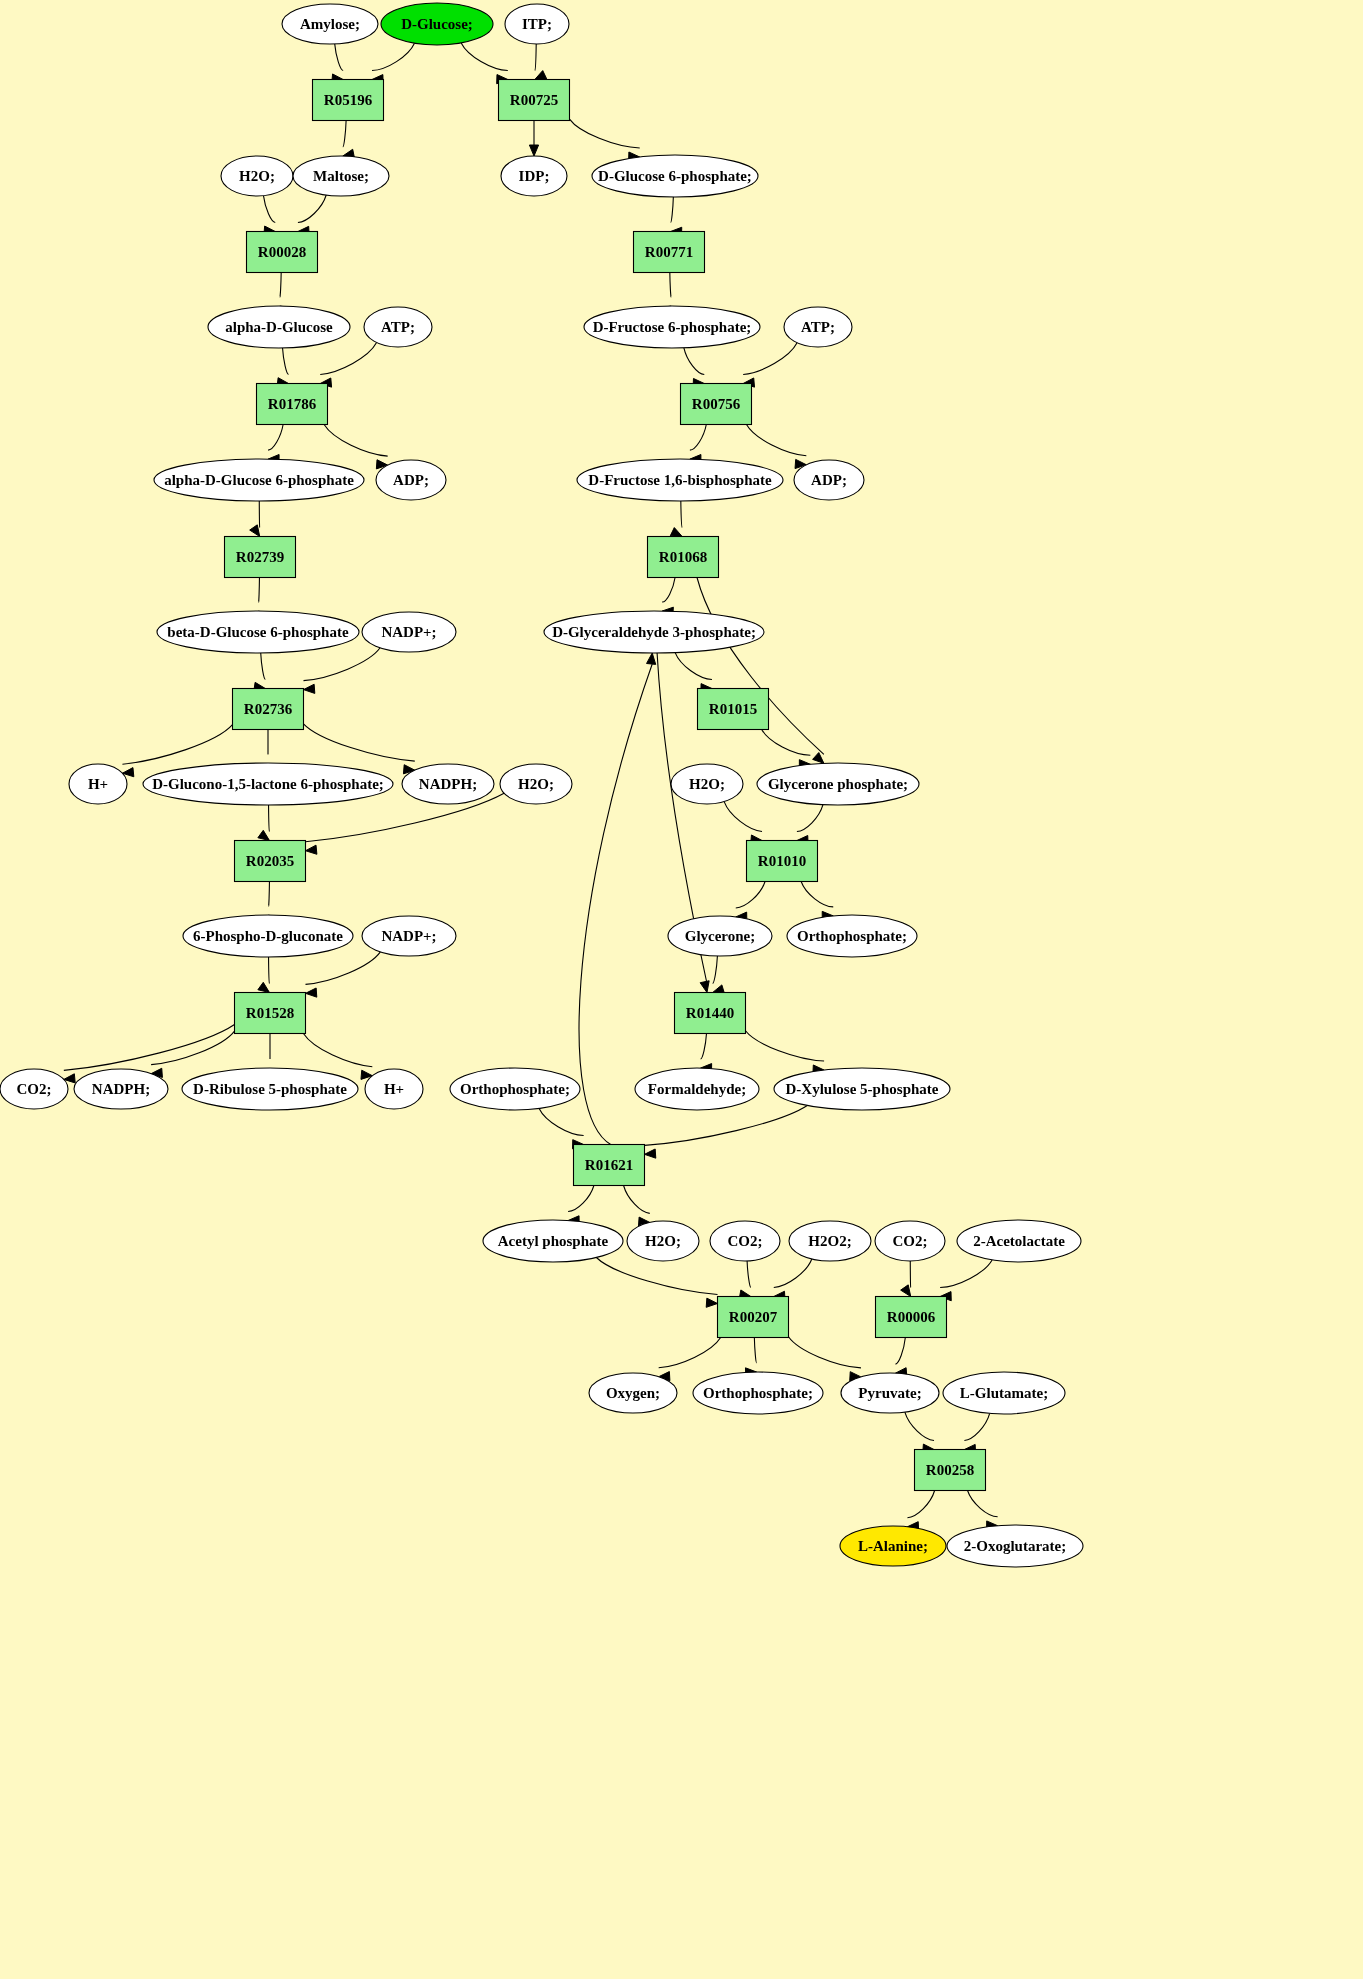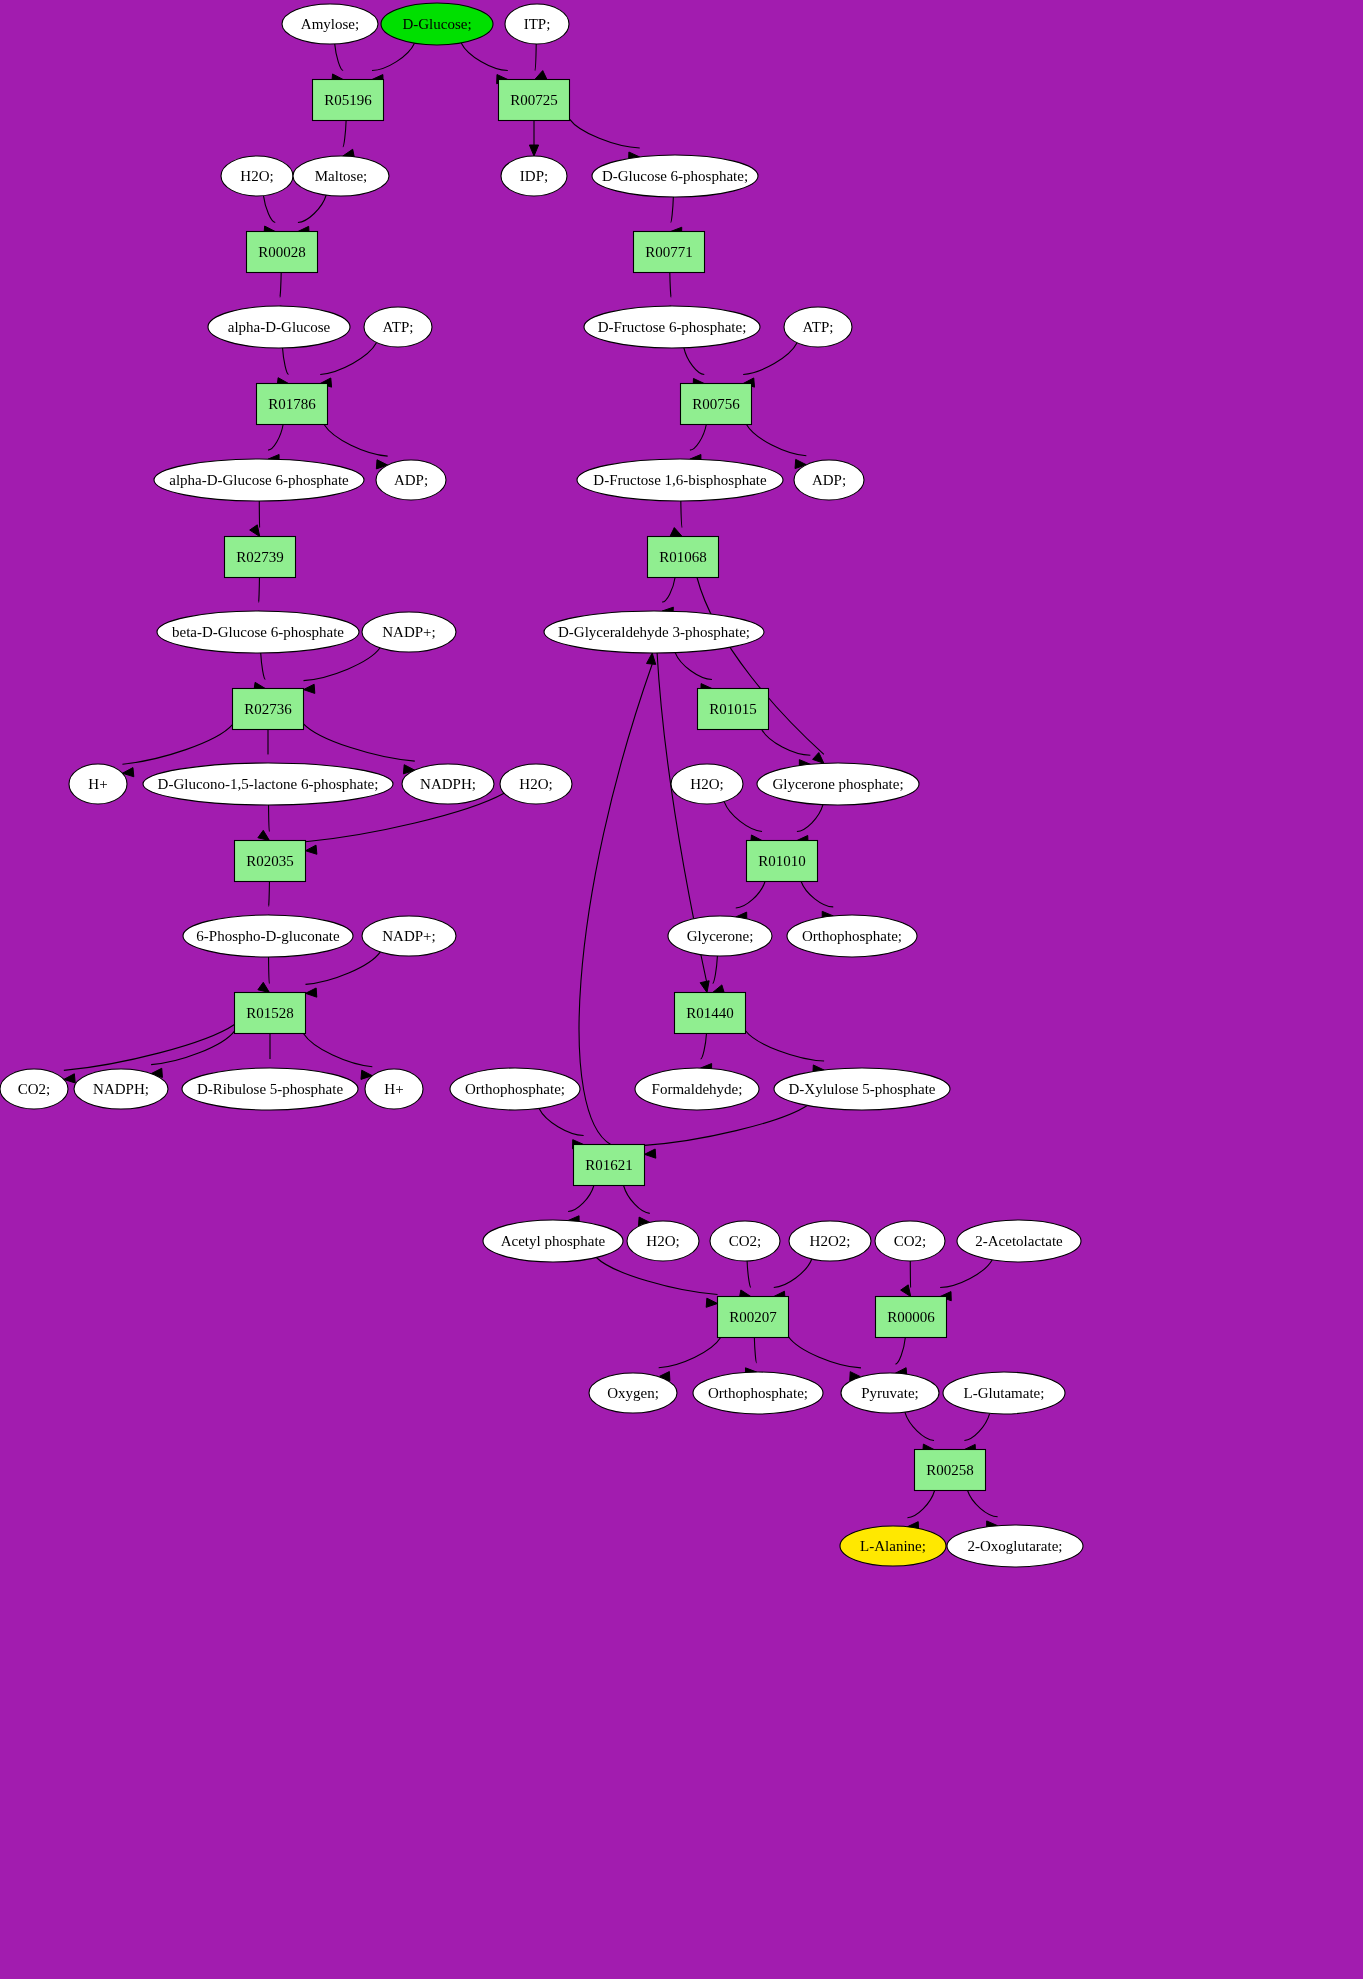--- a/index.html
+++ b/index.html
@@ -1,17 +1,17 @@
 <!DOCTYPE html>
 <html><head>
 <meta charset="utf-8">
 <style>
   html,body{margin:0;padding:0;background:#ffffff;}
   body{width:1363px;height:1979px;overflow:hidden;font-family:"Liberation Serif",serif;}
-  #graph{position:relative;width:1363px;height:1979px;background:#a21caf;}
+  #graph{position:relative;width:1363px;height:1979px;background:#fef9c3;font-weight:bold;}
   svg{display:block;}
   text{font-family:"Liberation Serif",serif;font-size:15px;fill:#000;}
   .node-ellipse{fill:#ffffff;stroke:#000000;stroke-width:1.1;}
   .node-ellipse.hl{fill:#00e000;}
   .node-ellipse.hly{fill:#ffe800;}
   .node-rect{fill:#90ee90;stroke:#000000;stroke-width:1.1;}
   .edge{fill:none;stroke:#000000;stroke-width:1.1;}
   .arrow{fill:#000000;stroke:#000000;stroke-width:1;}
 </style>
 </head>

